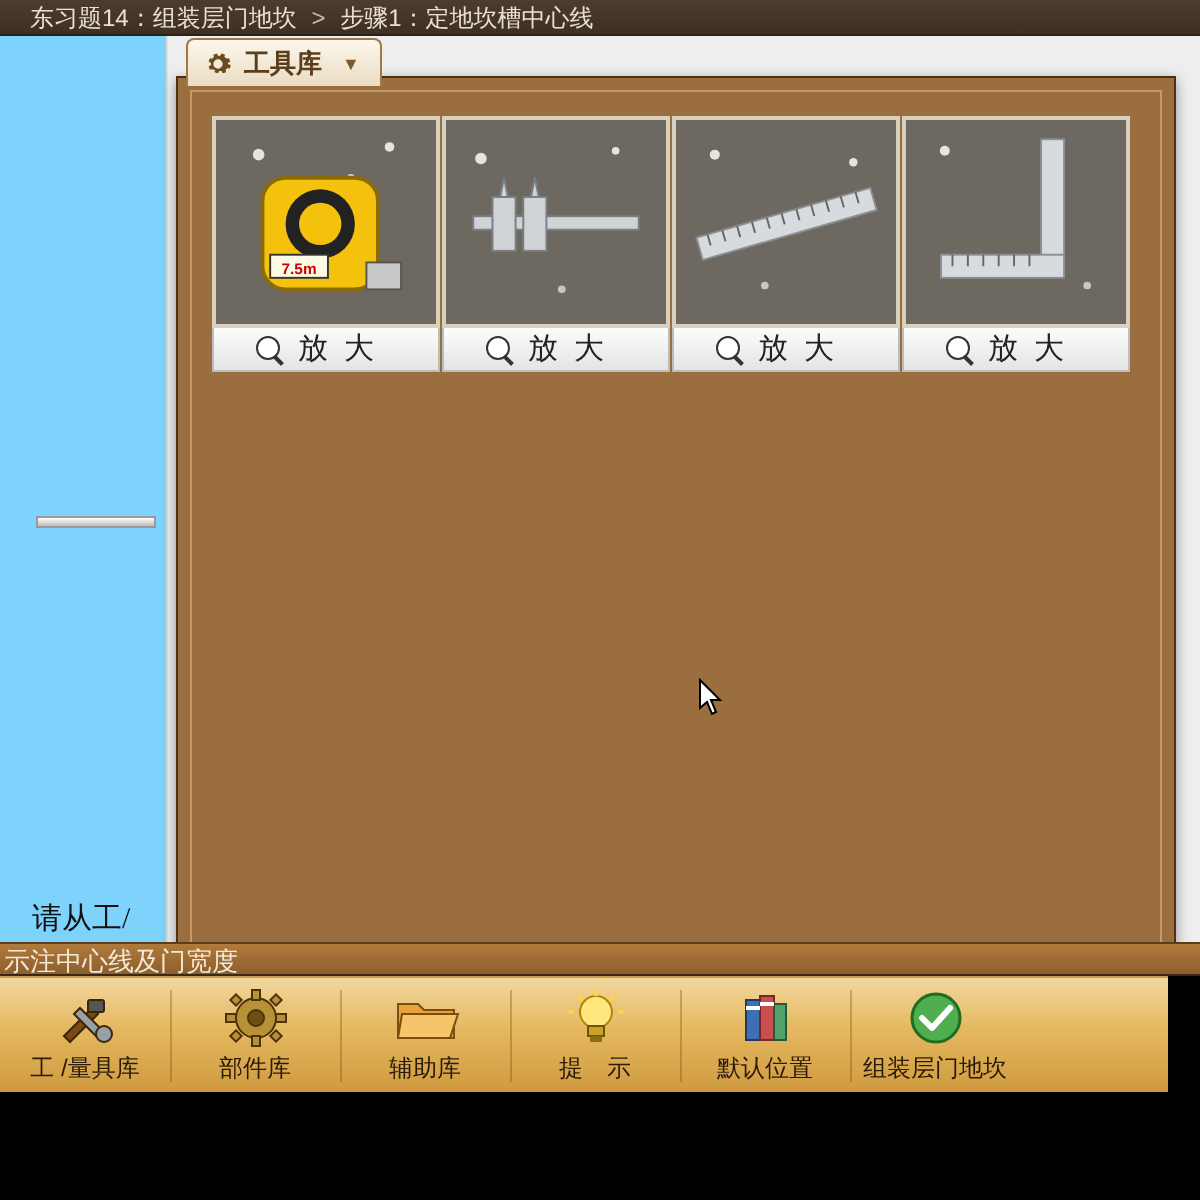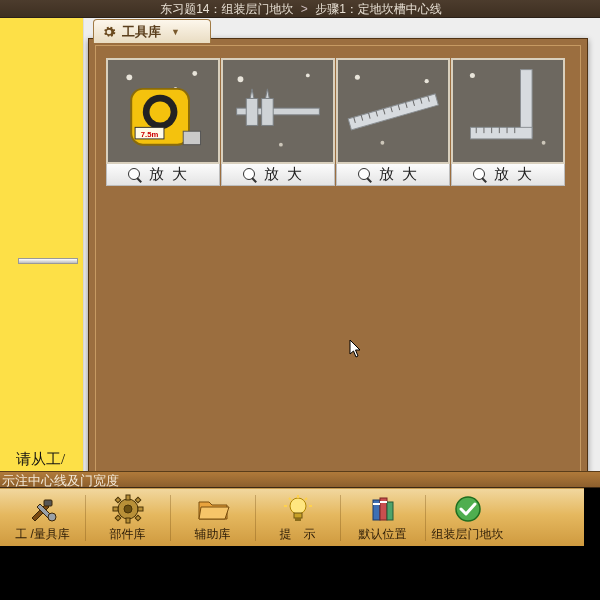--- a/index.html
+++ b/index.html
@@ -1,33 +1,33 @@
 <!DOCTYPE html>
 <html><head>
 <meta charset="utf-8">
 <style>
   * { margin:0; padding:0; box-sizing:border-box; }
   html,body { width:600px; height:600px; overflow:hidden; font-family:"Microsoft YaHei","SimSun",sans-serif; background:#000; }
   .root { width:600px; height:600px; position:relative; background:#000; }
 
   
-  .breadcrumb { height:18px; background:linear-gradient(#4c3c2d,#3e2f21); color:#e8e0d4; font-size:12px; line-height:18px; padding-left:2px; border-bottom:1px solid #2a2018; white-space:nowrap;text-align:center; }
+  .breadcrumb { height:18px; background:linear-gradient(#4c3c2d,#3e2f21); color:#e8e0d4; font-size:12px; line-height:18px; padding-left:15px; border-bottom:1px solid #2a2018; white-space:nowrap; }
   .breadcrumb .sep { margin:0 4px; color:#cbb; }
 
   
   .stage { position:absolute; top:18px; left:0; right:0; height:453px; background:#eee; display:flex; }
-  .left-gutter { width:84px; background:#fde047; position:relative; border-right:1px solid #dcdcdc; }
+  .left-gutter { width:84px; background:#7dd3fc; position:relative; border-right:1px solid #dcdcdc; }
   .left-ruler { position:absolute; left:18px; top:240px; width:60px; height:6px; background:linear-gradient(#fff,#bdbdbd); border:1px solid #999; }
   .left-prompt { position:absolute; left:16px; bottom:2px; font-size:15px; color:#111; font-family:"SimSun",serif; }
 
   
   .panel { position:absolute; left:88px; top:20px; width:500px; height:448px; background:#9b6e3f; border:1px solid #4f3213; box-shadow:0 2px 6px rgba(0,0,0,.4); }
   .panel-inner { position:absolute; inset:6px; background:#9b6e3f; border:1px solid #c69a63; }
 
-  .tool-tab { position:absolute; left:4px; top:-20px; height:24px; background:linear-gradient(#fdf7ec,#e9dcc2); border:1px solid #a07a44; border-bottom:none; border-radius:4px 4px 0 0; display:flex; align-items:center; padding:0 30px 0 8px; font-size:13px; color:#5b3f1d; font-weight:bold; gap:6px;text-align:right; }
+  .tool-tab { position:absolute; left:4px; top:-20px; height:24px; background:linear-gradient(#fdf7ec,#e9dcc2); border:1px solid #a07a44; border-bottom:none; border-radius:4px 4px 0 0; display:flex; align-items:center; padding:0 10px 0 8px; font-size:13px; color:#5b3f1d; font-weight:bold; gap:6px;text-align:right; }
   .tool-tab .chev { font-size:9px; color:#7a5a2e; margin-left:4px; }
 
   .thumb-row { display:flex; gap:1px; padding:12px 10px; }
   .thumb-cell { width:114px; }
   .thumb { width:114px; height:106px; background:#6f6a62; border:2px solid #d9d0be; position:relative; overflow:hidden; }
   .thumb svg { width:100%; height:100%; display:block; }
   .zoom-bar { height:22px; background:linear-gradient(#fcfcfc,#e4e4e4); border:1px solid #bdbdbd; border-top:none; display:flex; align-items:center; justify-content:center; gap:6px; font-size:15px; letter-spacing:8px; color:#222; font-family:Liberation Mono, monospace; }
   .mag { width:16px; height:16px; position:relative; flex:none; margin-left:-4px; }
   .mag::before { content:""; position:absolute; left:1px; top:1px; width:10px; height:10px; border:1.6px solid #333; border-radius:50%; background:#fff; }
   .mag::after { content:""; position:absolute; left:10px; top:10px; width:6px; height:2px; background:#333; transform:rotate(45deg); transform-origin:left center; }

